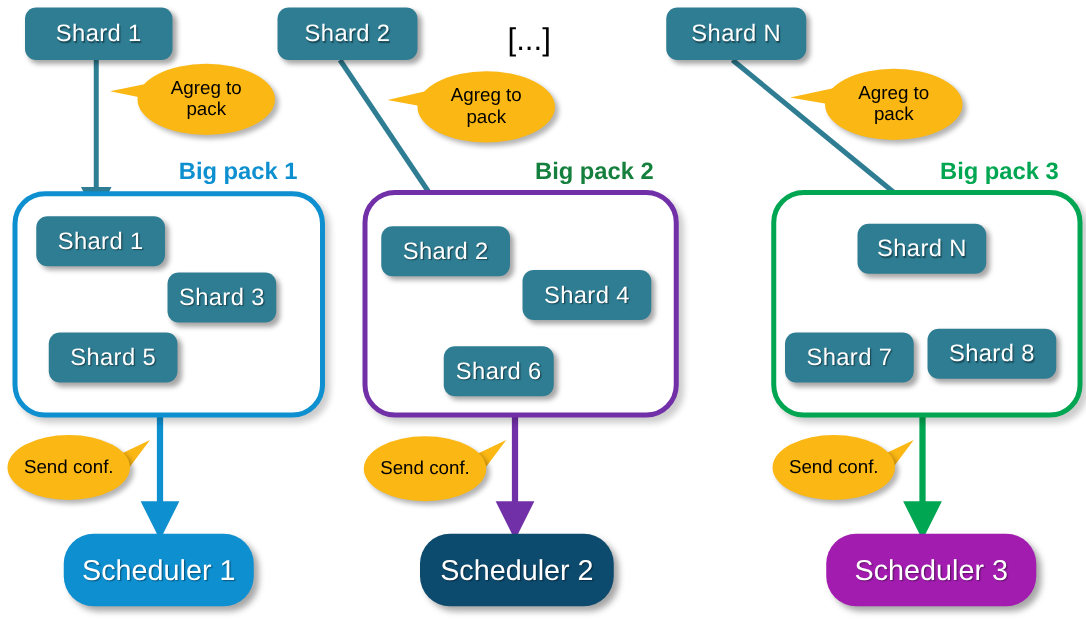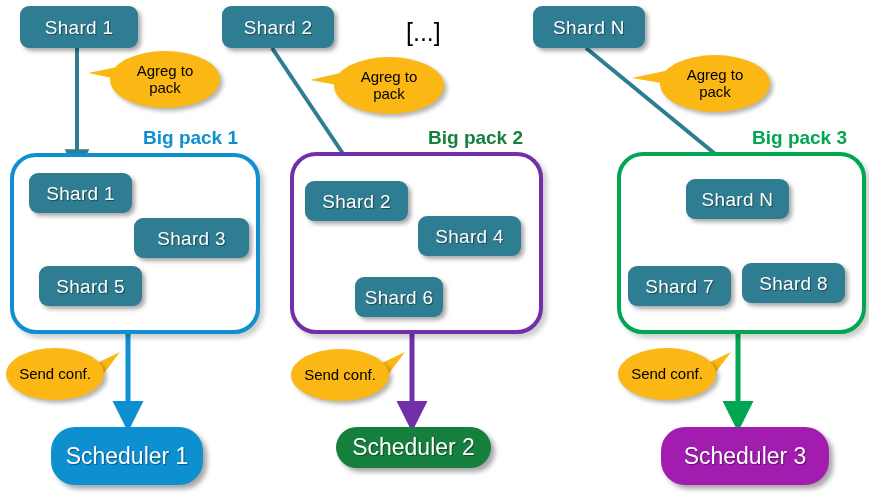--- a/index.html
+++ b/index.html
@@ -170,21 +170,21 @@
     <span class="callout-text">
       <span>Agreg to</span><br><span>pack</span>
     </span>
   </div>
 
   <div class="pack-label" style="left:143px; top:128px; color:#0d8fd0;">Big pack 1</div>
   <div class="pack" style="left:10px; top:153px; width:242px; height:173px; border-color:#0d8fd0;"></div>
   <div class="shard" style="left:29px; top:173px; width:103px; height:40px;">
     <span>Shard 1</span>
   </div>
-  <div class="shard" style="left:134px; top:218px; width:115px; height:40px;">
+  <div class="shard" style="left:134px; top:218px; width:87px; height:40px;">
     <span>Shard 3</span>
   </div>
   <div class="shard" style="left:39px; top:266px; width:103px; height:40px;">
     <span>Shard 5</span>
   </div>
 
   <div class="pack-label" style="left:428px; top:128px; color:#15803d;text-align:center;">Big pack 2</div>
   <div class="pack" style="left:290px; top:152px; width:245px; height:174px; border-color:#7230a8;"></div>
   <div class="shard" style="left:305px; top:181px; width:103px; height:40px;">
     <span>Shard 2</span>
@@ -214,20 +214,20 @@
   <div class="callout" style="left:291px; top:349px; width:98px; height:52px;">
     <span class="callout-text">Send conf.</span>
   </div>
   <div class="callout" style="left:618px; top:348px; width:98px; height:52px;">
     <span class="callout-text">Send conf.</span>
   </div>
 
   <div class="scheduler" style="left:51px; top:427px; width:152px; height:58px; background:#0d8fd0;">
     <span>Scheduler 1</span>
   </div>
-  <div class="scheduler" style="left:336px; top:427px; width:155px; height:41px; background:#15803d;">
+  <div class="scheduler" style="left:336px; top:427px; width:155px; height:58px; background:#0c4a6e;">
     <span>Scheduler 2</span>
   </div>
   <div class="scheduler" style="left:661px; top:427px; width:168px; height:58px; background:#a21caf;">
     <span>Scheduler 3</span>
   </div>
 
 </div>
 
 </body></html>

